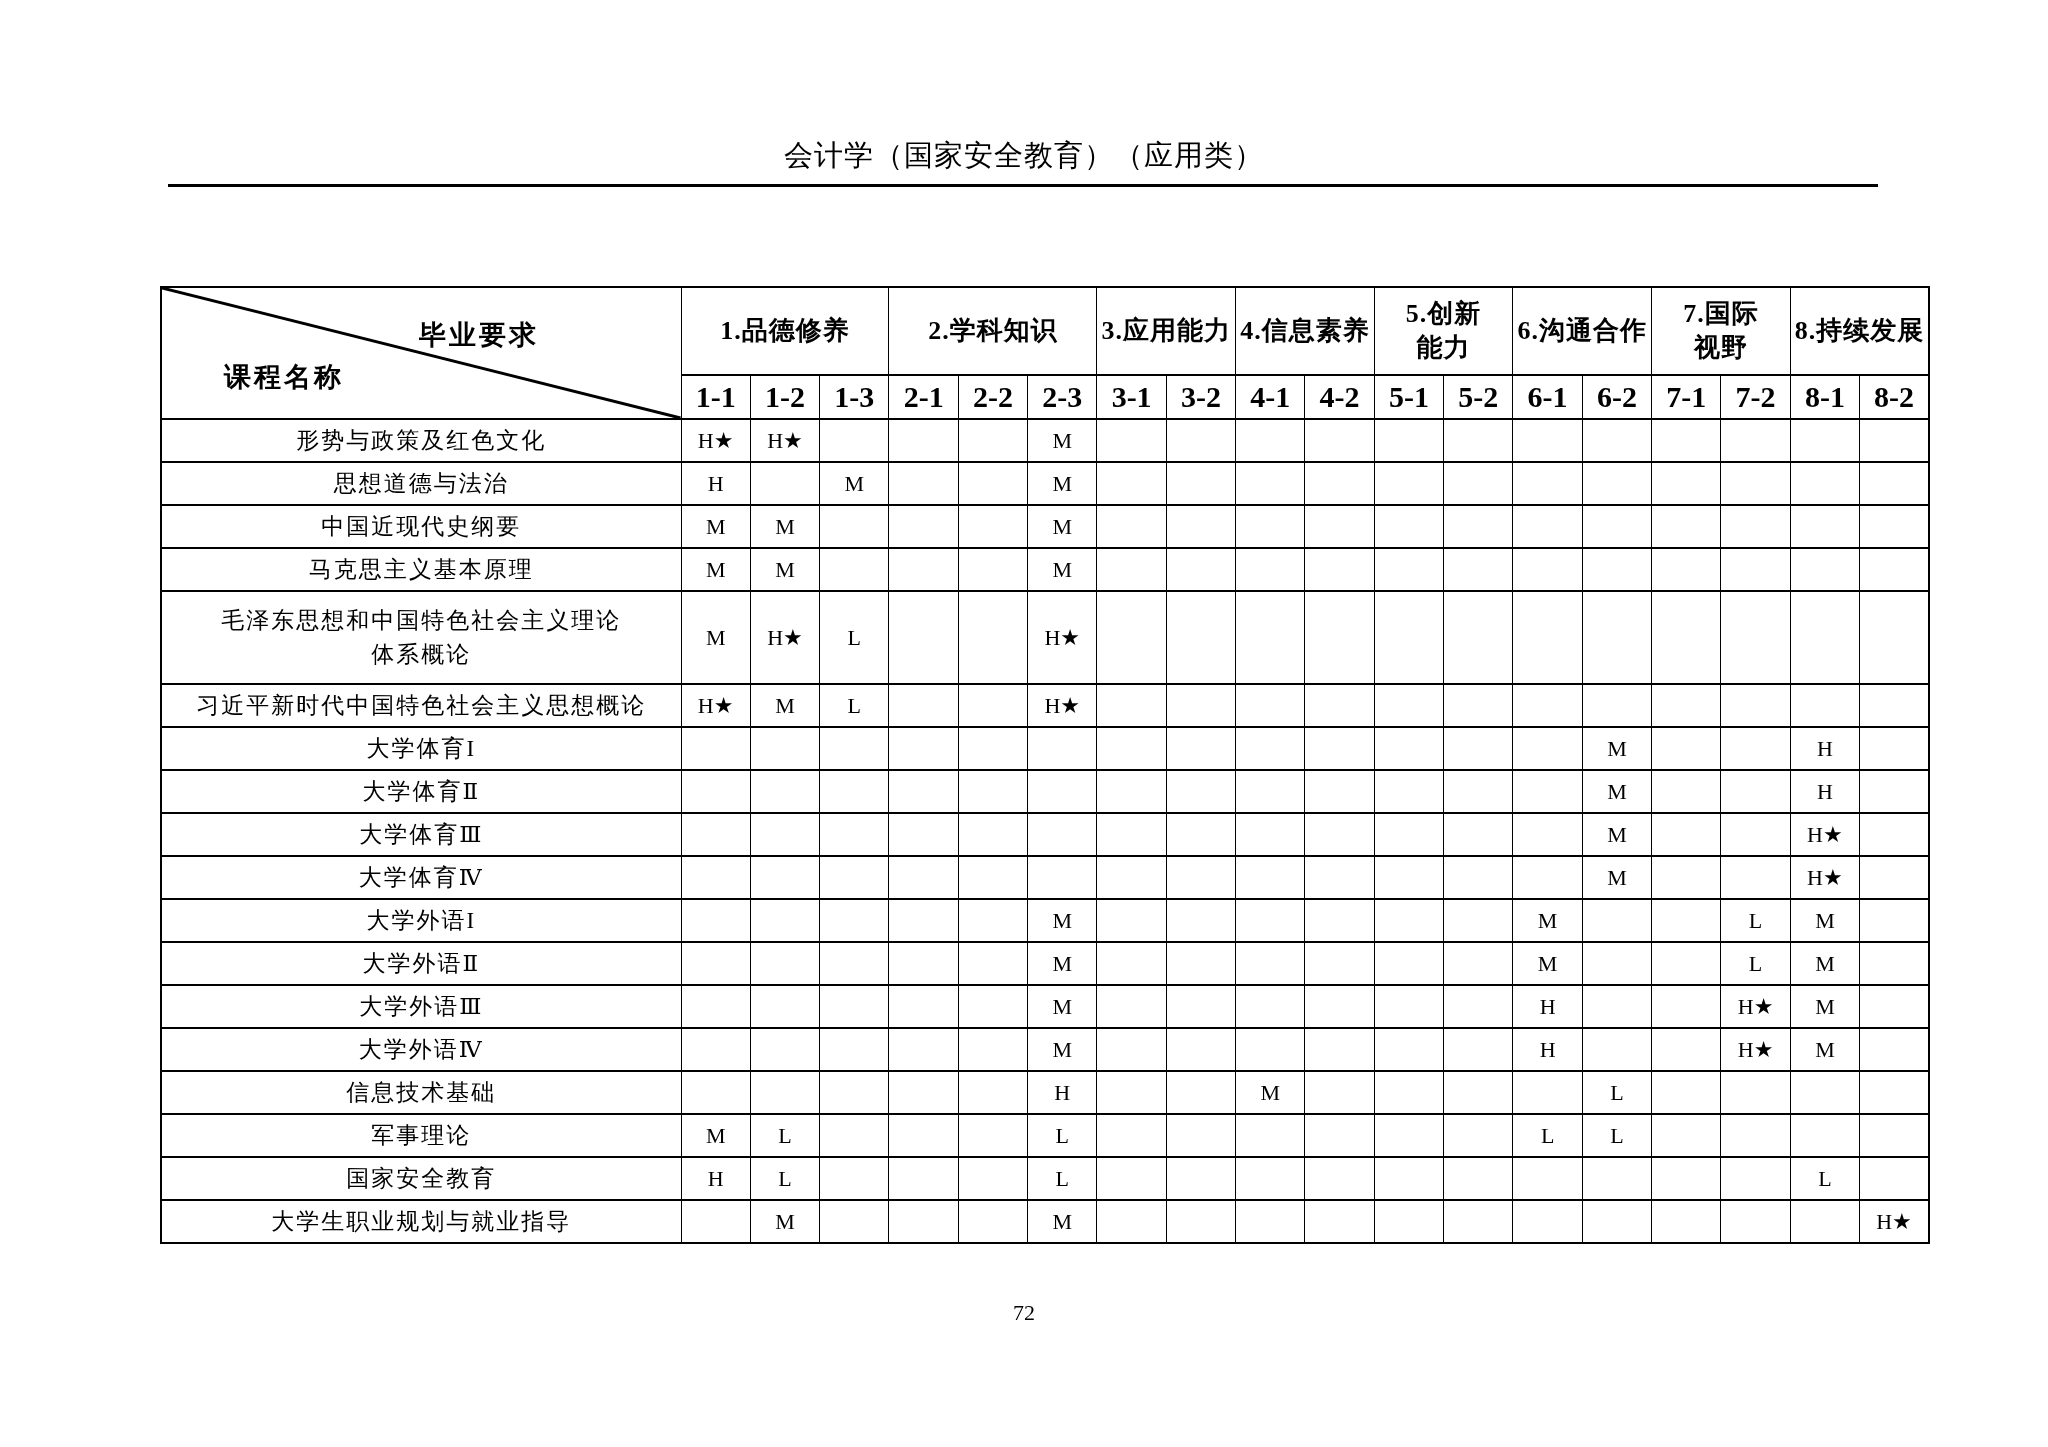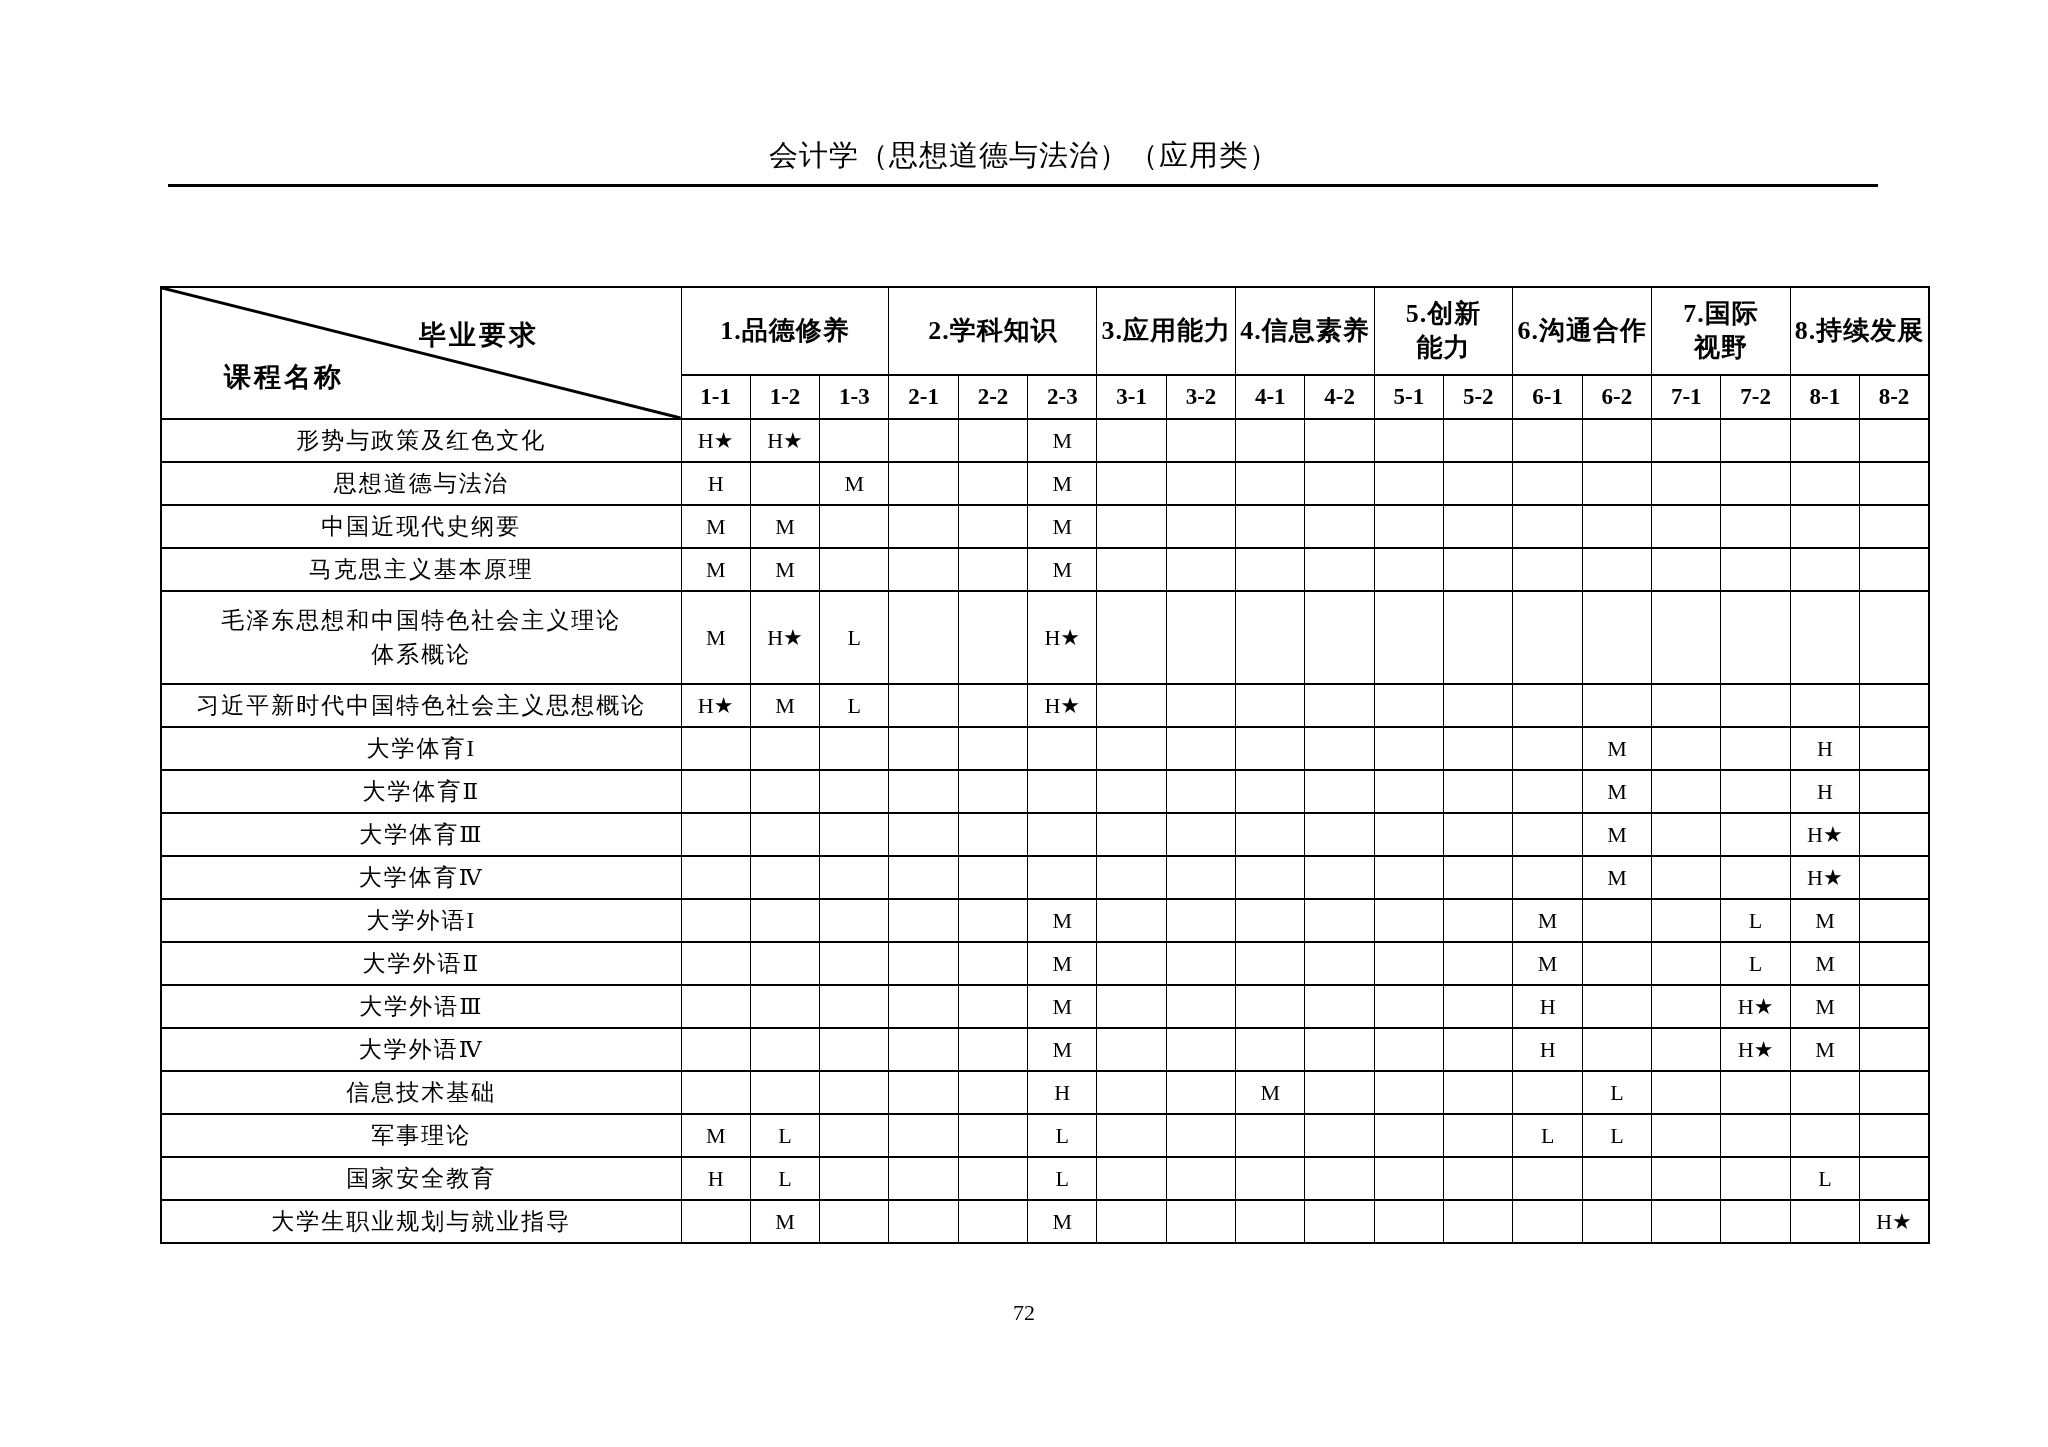--- a/index.html
+++ b/index.html
@@ -63,21 +63,21 @@
   tbody tr.tall { height: 93px; }
 
   th.group-cell {
     font-size: 26px;
     font-weight: 700;
     letter-spacing: 1px;
     white-space: pre-line;
     line-height: 1.3;
   }
   th.sub-cell {
-    font-size: 23px;
+    font-size: 30px;
     font-weight: 700;
   }
   td.course-cell {
     font-size: 23px;
     letter-spacing: 2px;
     white-space: pre-line;
     line-height: 1.45;
   }
   td.value-cell {
     font-size: 22px;
@@ -108,21 +108,21 @@
     top: 1300px; left: 0; width: 100%;
     text-align: center;
     font-size: 22px;
   }
 </style>
 </head>
 <body>
 
 <div class="page">
 
-  <div class="doc-header-text">会计学（思想道德与法治）（应用类）</div>
+  <div class="doc-header-text">会计学（国家安全教育）（应用类）</div>
   <div class="doc-header-rule"></div>
 
 
   <table class="matrix">
     <colgroup id="cols">
         <col class="col-course">
         <col>
         <col>
         <col>
         <col>

